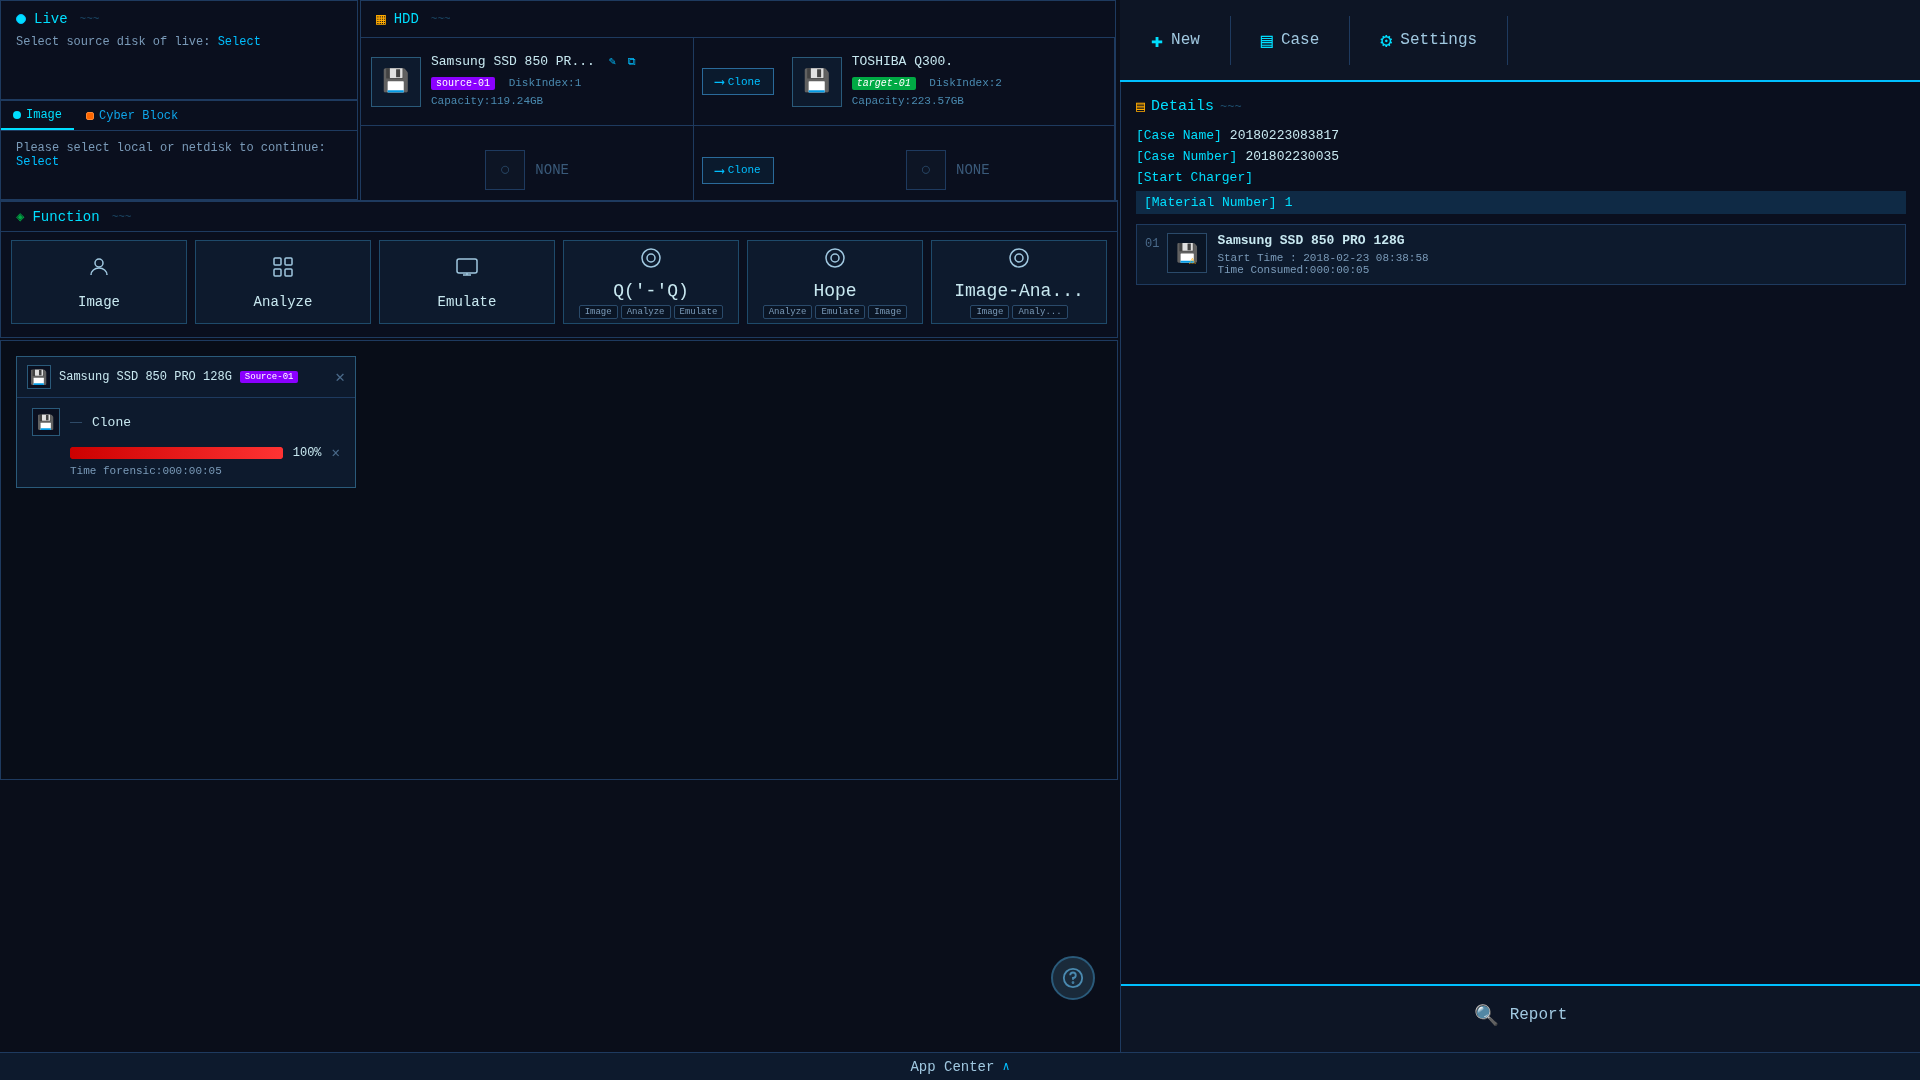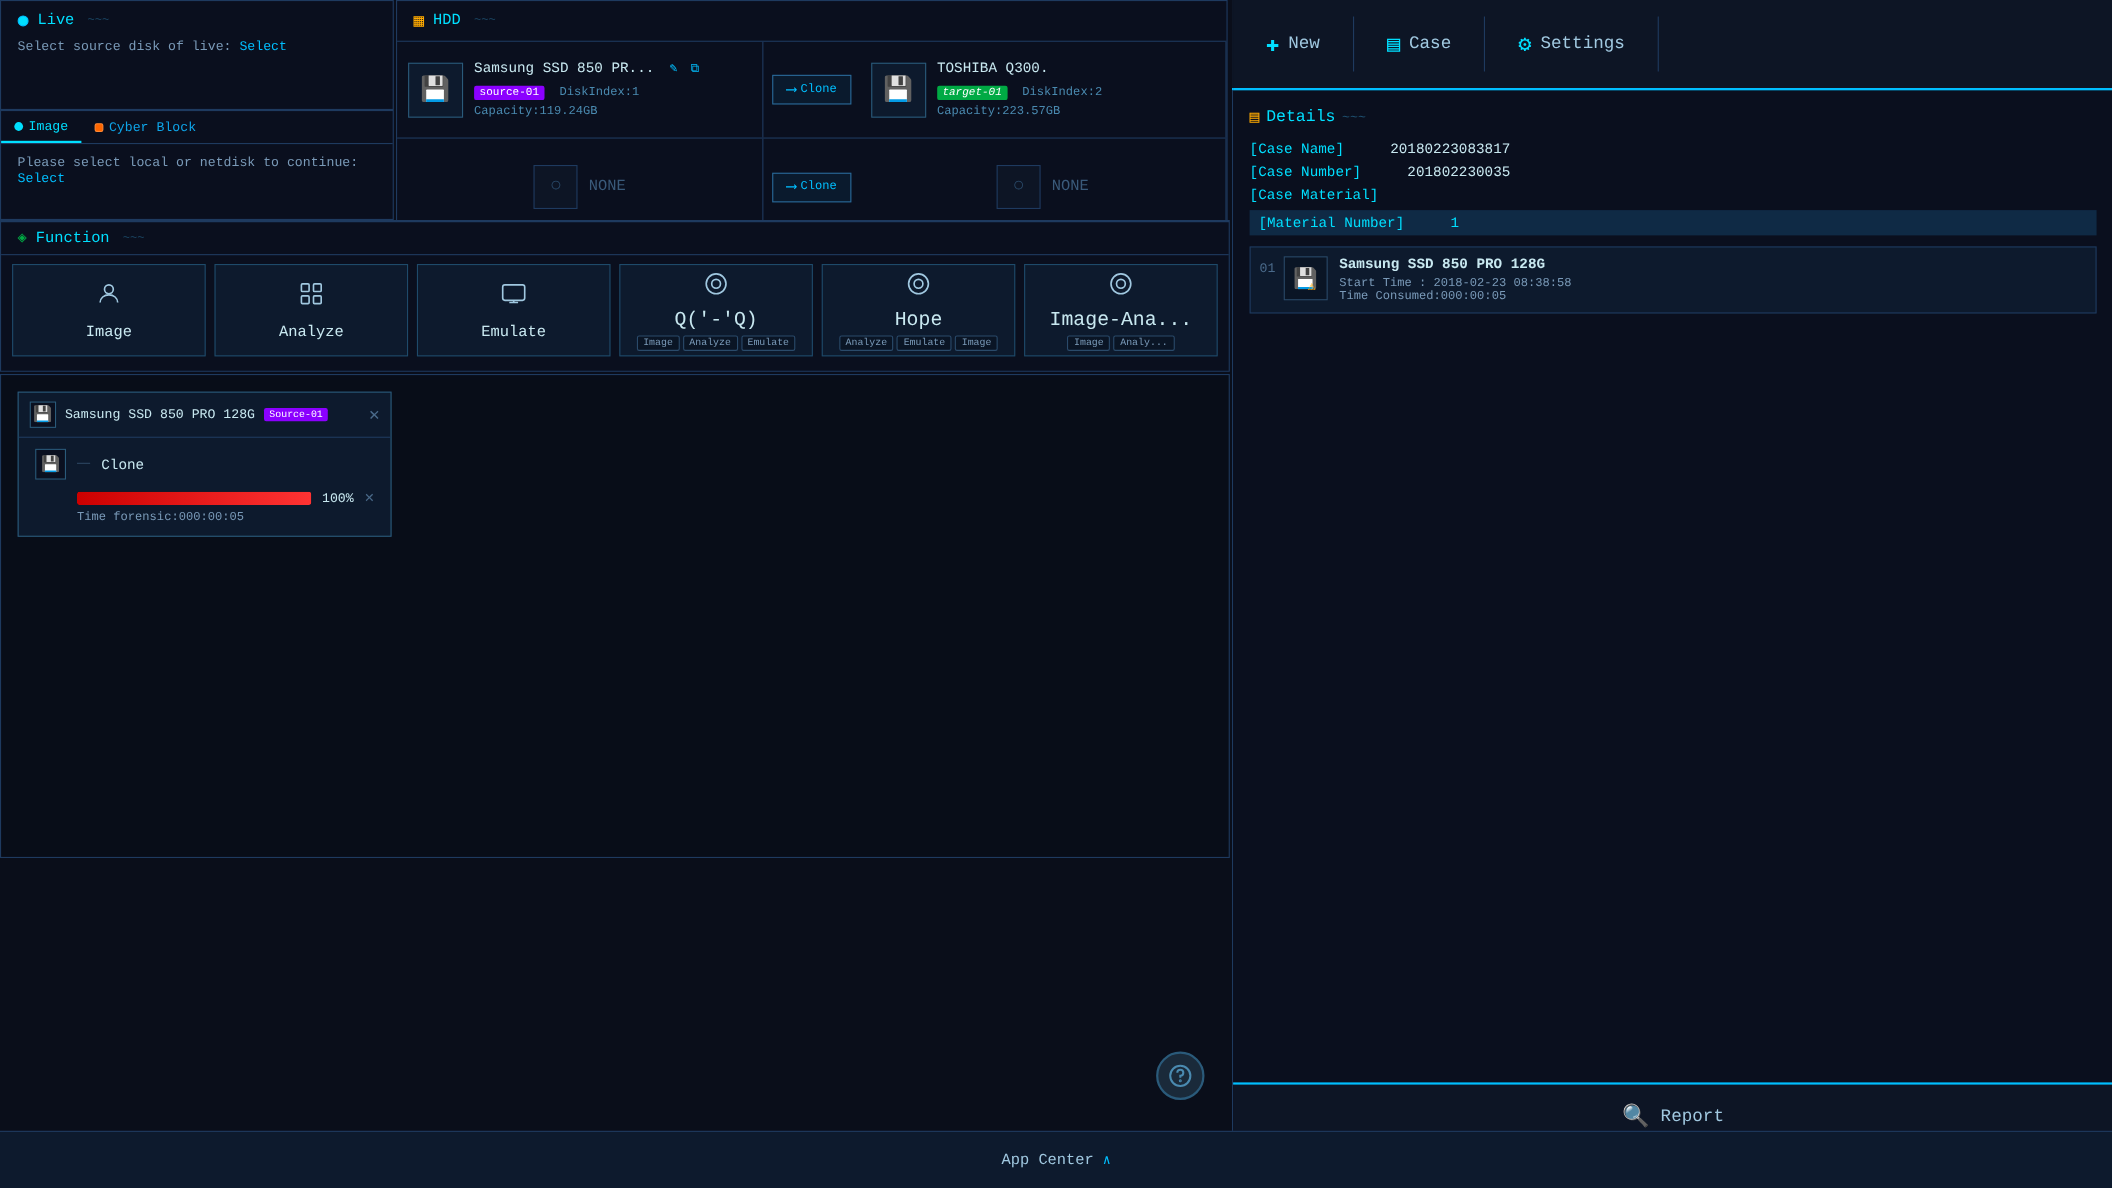--- a/index.html
+++ b/index.html
@@ -87,21 +87,21 @@
     .details-row {
       display: flex;
       margin-bottom: 6px;
       font-size: 13px;
     }
     .details-label {
       color: #00dfff;
       margin-right: 8px;
       white-space: nowrap;
     }
-    .details-value { color: #c8e8f0; margin-left: 34px; }
+    .details-value { color: #c8e8f0; }
 
     .material-number-row {
       background: #0f2a45;
       padding: 4px 8px;
       margin-bottom: 8px;
       font-size: 13px;
       display: flex;
     }
 
     
@@ -563,21 +563,21 @@
     .progress-pct { color: #c8e8f0; font-size: 12px; white-space: nowrap; }
     .progress-close { color: #4a6a8a; cursor: pointer; font-size: 14px; }
     .time-elapsed { color: #7a9ab8; font-size: 11px; padding-left: 38px; }
 
     
     .app-center {
       position: absolute;
       bottom: 0;
       left: 0;
       right: 0;
-      height: 52px;
+      height: 28px;
       background: #0d1a2d;
       border-top: 1px solid #1e3a5f;
       display: flex;
       align-items: center;
       justify-content: center;
       cursor: pointer;
       gap: 8px;
     }
     .app-center-text { color: #a0c8e0; font-size: 14px; }
     .app-center-chevron { color: #00bfff; font-size: 12px; }
@@ -870,21 +870,21 @@
 
     <div class="details-row">
       <span class="details-label">[Case Name]</span>
       <span class="details-value">20180223083817</span>
     </div>
     <div class="details-row">
       <span class="details-label">[Case Number]</span>
       <span class="details-value">201802230035</span>
     </div>
     <div class="details-row">
-      <span class="details-label">[Case Material]</span>
+      <span class="details-label">[Start Charger]</span>
       <span class="details-value"></span>
     </div>
     <div class="material-number-row">
       <span class="details-label">[Material Number]</span>
       <span class="details-value" style="color:#00dfff;">1</span>
     </div>
 
     <div class="material-item">
       <span class="material-num">01</span>
       <div class="material-icon">

